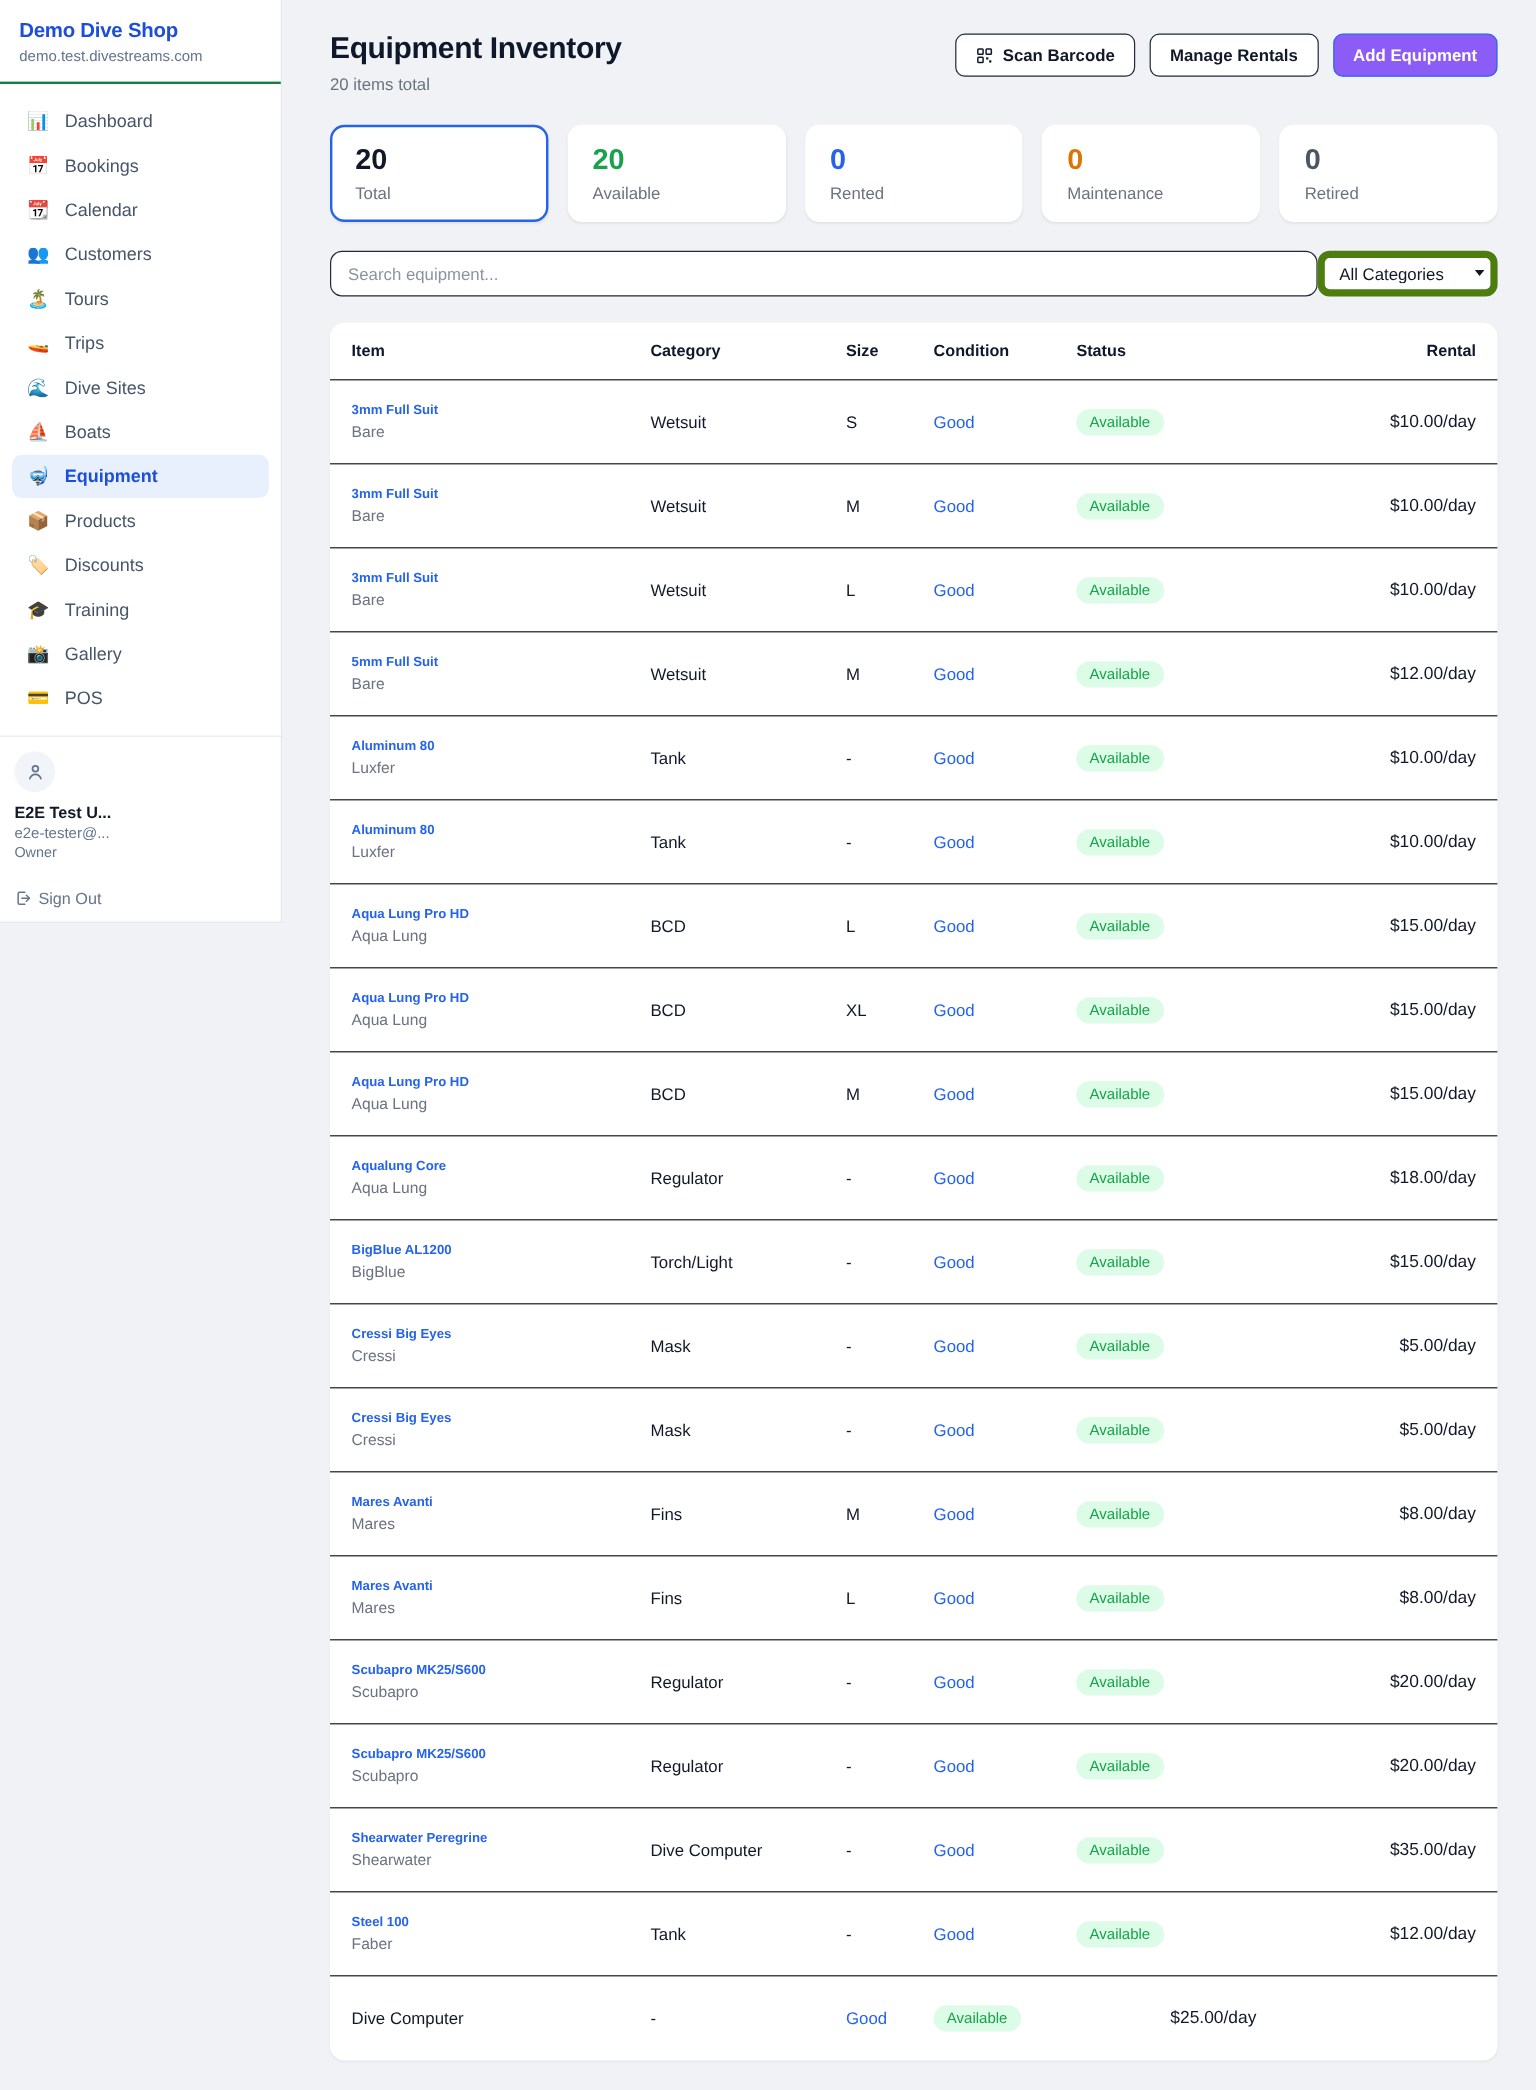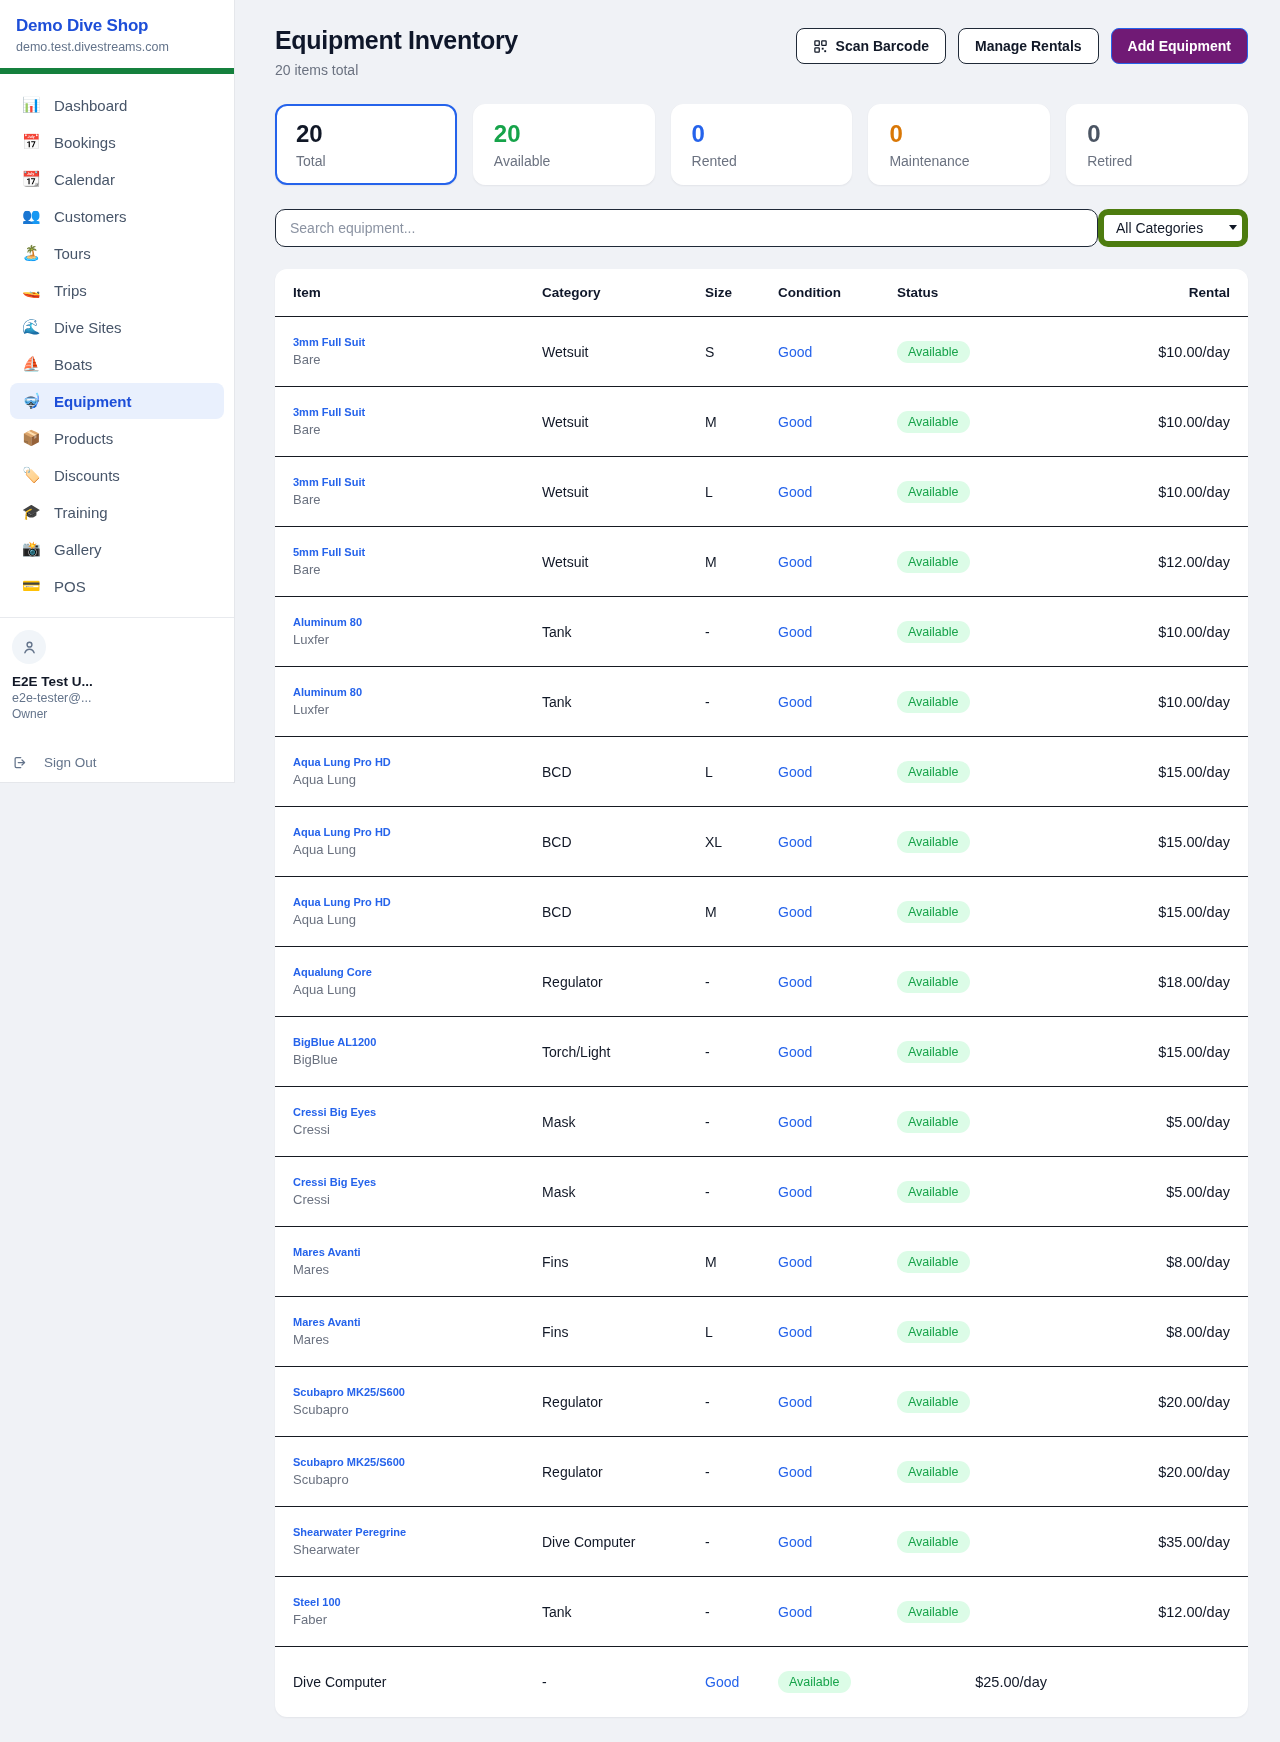--- a/index.html
+++ b/index.html
@@ -14,21 +14,21 @@
   }
 
   
   .sidebar {
     position: absolute; left: 0; top: 0;
     width: 235px;
     background: #ffffff;
     border-right: 1px solid #e5e7eb;
     border-bottom: 1px solid #e5e7eb;
   }
-  .brand { padding: 16px 16px 14px 16px; border-bottom: 6px solid #15803d; }
+  .brand { padding: 16px 16px 14px 16px; border-bottom: 2px solid #15803d; }
   .brand-name { color: #1d4ed8; font-size: 17px; font-weight: 800; letter-spacing: -0.2px; }
   .brand-domain { color: #64748b; font-size: 12.5px; margin-top: 4px; }
   .nav { padding: 12px 10px; }
   .nav-item {
     display: flex; align-items: center; gap: 12px;
     padding: 9px 12px; margin: 1px 0;
     border-radius: 8px; cursor: pointer;
     color: #475569; font-size: 15px; font-weight: 500;
   }
   .nav-item .ico { width: 20px; font-size: 15px; text-align: center; }
@@ -41,39 +41,39 @@
     width: 34px; height: 34px; border-radius: 50%;
     background: #f1f5f9; flex: 0 0 auto;
     display: flex; align-items: center; justify-content: center;
     color: #64748b;
   }
   .user-meta { flex: 1; min-width: 0; }
   .user-name { font-size: 13.5px; font-weight: 700; color: #111827; white-space: nowrap; }
   .user-email { font-size: 12.5px; color: #64748b; margin-top: 2px; white-space: nowrap; }
   .user-role { font-size: 12px; color: #64748b; margin-top: 2px; }
   .signout {
-    display: flex; align-items: center; gap: 17px;
+    display: flex; align-items: center; gap: 5px;
     color: #64748b; font-size: 13.5px; cursor: pointer;
     background: none; border: none; font-family: inherit;
-    margin-top: 24px; flex: 0 0 auto;
+    margin-top: 14px; flex: 0 0 auto;
   }
 
   
   .main { position: absolute; left: 235px; top: 0; width: 1045px; padding: 26px 32px 0 40px; }
   .page-head { display: flex; justify-content: space-between; align-items: flex-start; }
   .page-title { font-size: 25px; font-weight: 800; color: #0f172a; letter-spacing: -0.3px; }
   .page-sub { font-size: 14px; color: #6b7280; margin-top: 7px; }
   .head-actions { display: flex; gap: 12px; align-items: center; margin-top: 2px; padding-left: 16px; }
   .btn {
     height: 36px; padding: 0 16px; border-radius: 8px;
     font-size: 14px; font-weight: 600; font-family: inherit; cursor: pointer;
     display: inline-flex; align-items: center; gap: 8px;
   }
   .btn-outline { background: #fff; border: 1px solid #1f2937; color: #111827; }
-  .btn-primary { background: #701a75; border: 1px solid #2563eb; color: #fff; }
+  .btn-primary { background: #8b5cf6; border: 1px solid #2563eb; color: #fff; }
 
   
   .stats { display: flex; gap: 16px; margin-top: 26px; }
   .stat-card {
     flex: 1; background: #fff; border-radius: 12px;
     padding: 15px 20px; border: 1px solid #fff;
     box-shadow: 0 1px 2px rgba(16,24,40,.06);
     cursor: pointer;
   }
   .stat-card.active { border: 2px solid #2563eb; padding: 14px 19px; }

